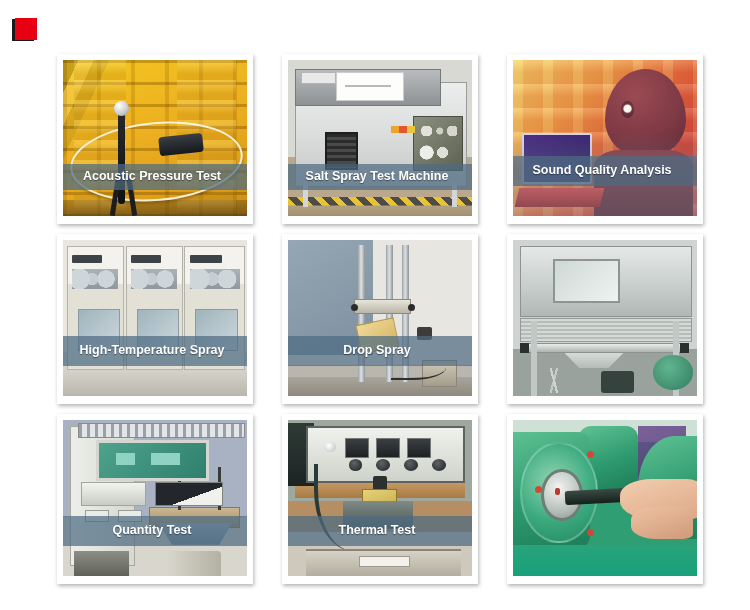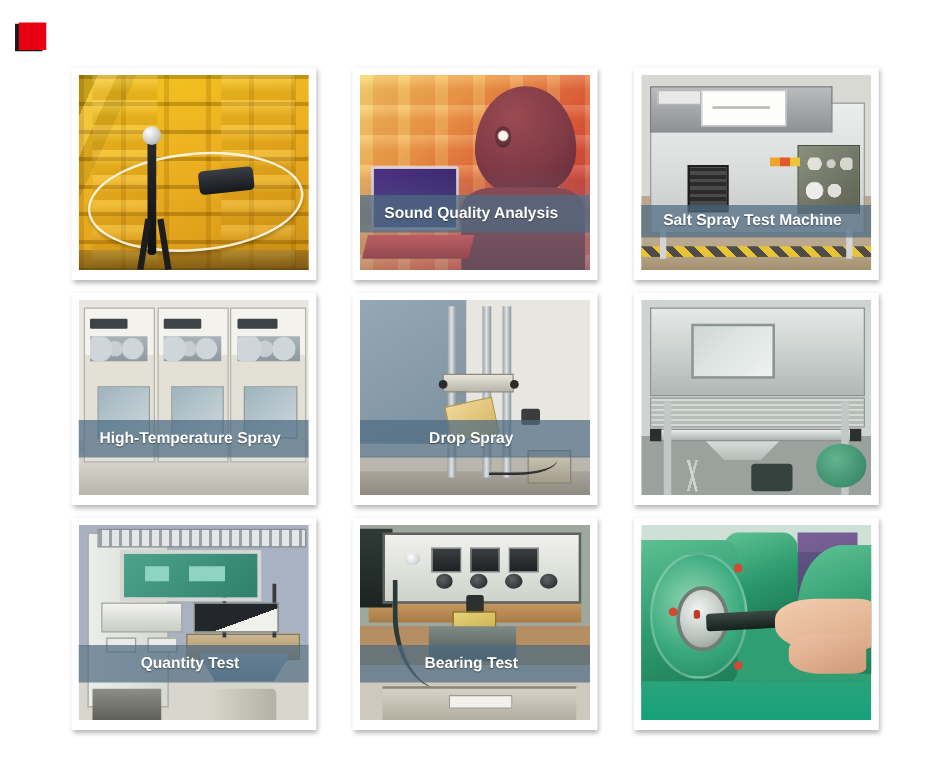--- a/index.html
+++ b/index.html
@@ -587,52 +587,53 @@
         <div class="wedge-col c1"></div>
           <div class="wedge-col c2"></div>
         <div class="floor"></div>
         <div class="ring"></div>
         <div class="device"></div>
         <div class="mic-stand"></div>
           <div class="mic-head"></div>
         <div class="tripod-leg l1"></div>
           <div class="tripod-leg l2"></div>
       </div>
-    </div>
-  </div>
-
-  <div class="card">
-    <div class="card-media">
-      <div class="photo ph-sound">
-        <div class="head"></div>
-          <div class="ear"></div>
-          <div class="torso"></div>
-        <div class="laptop"></div>
-          <div class="laptop-base"></div>
-        <div class="haze"></div>
-      </div>
-      <div class="card-caption one-line">Sound Quality Analysis</div>
+      <div class="card-caption">Acoustic Pressure Test</div>
     </div>
   </div>
 
   <div class="card">
     <div class="card-media">
       <div class="photo ph-salt">
         <div class="floor-stripe"></div>
         <div class="body"></div>
         <div class="lid"></div>
         <div class="tag"></div>
         <div class="paper"></div>
         <div class="door-window"></div>
         <div class="ctrl-panel"></div>
         <div class="sticker"></div>
         <div class="leg l1"></div>
           <div class="leg l2"></div>
       </div>
       <div class="card-caption">Salt Spray Test Machine</div>
+    </div>
+  </div>
+
+  <div class="card">
+    <div class="card-media">
+      <div class="photo ph-sound">
+        <div class="head"></div>
+          <div class="ear"></div>
+          <div class="torso"></div>
+        <div class="laptop"></div>
+          <div class="laptop-base"></div>
+        <div class="haze"></div>
+      </div>
+      <div class="card-caption one-line">Sound Quality Analysis</div>
     </div>
   </div>
 
   <div class="card">
     <div class="card-media">
       <div class="photo ph-hitemp">
         <div class="floor"></div>
         <div class="bay b1"></div>
           <div class="bay b2"></div>
           <div class="bay b3"></div>
@@ -714,21 +715,21 @@
             <div class="knob k2"></div>
             <div class="knob k3"></div>
             <div class="knob k4"></div>
         </div>
         <div class="motor"></div>
         <div class="specimen"></div>
         <div class="fixture"></div>
         <div class="hose"></div>
         <div class="table-base"></div>
       </div>
-      <div class="card-caption one-line">Bearing Test</div>
+      <div class="card-caption one-line">Thermal Test</div>
     </div>
   </div>
 
   <div class="card">
     <div class="card-media">
       <div class="photo ph-blast">
         <div class="purple"></div>
         <div class="vessel v2"></div>
         <div class="vessel v3"></div>
         <div class="vessel v1"></div>

